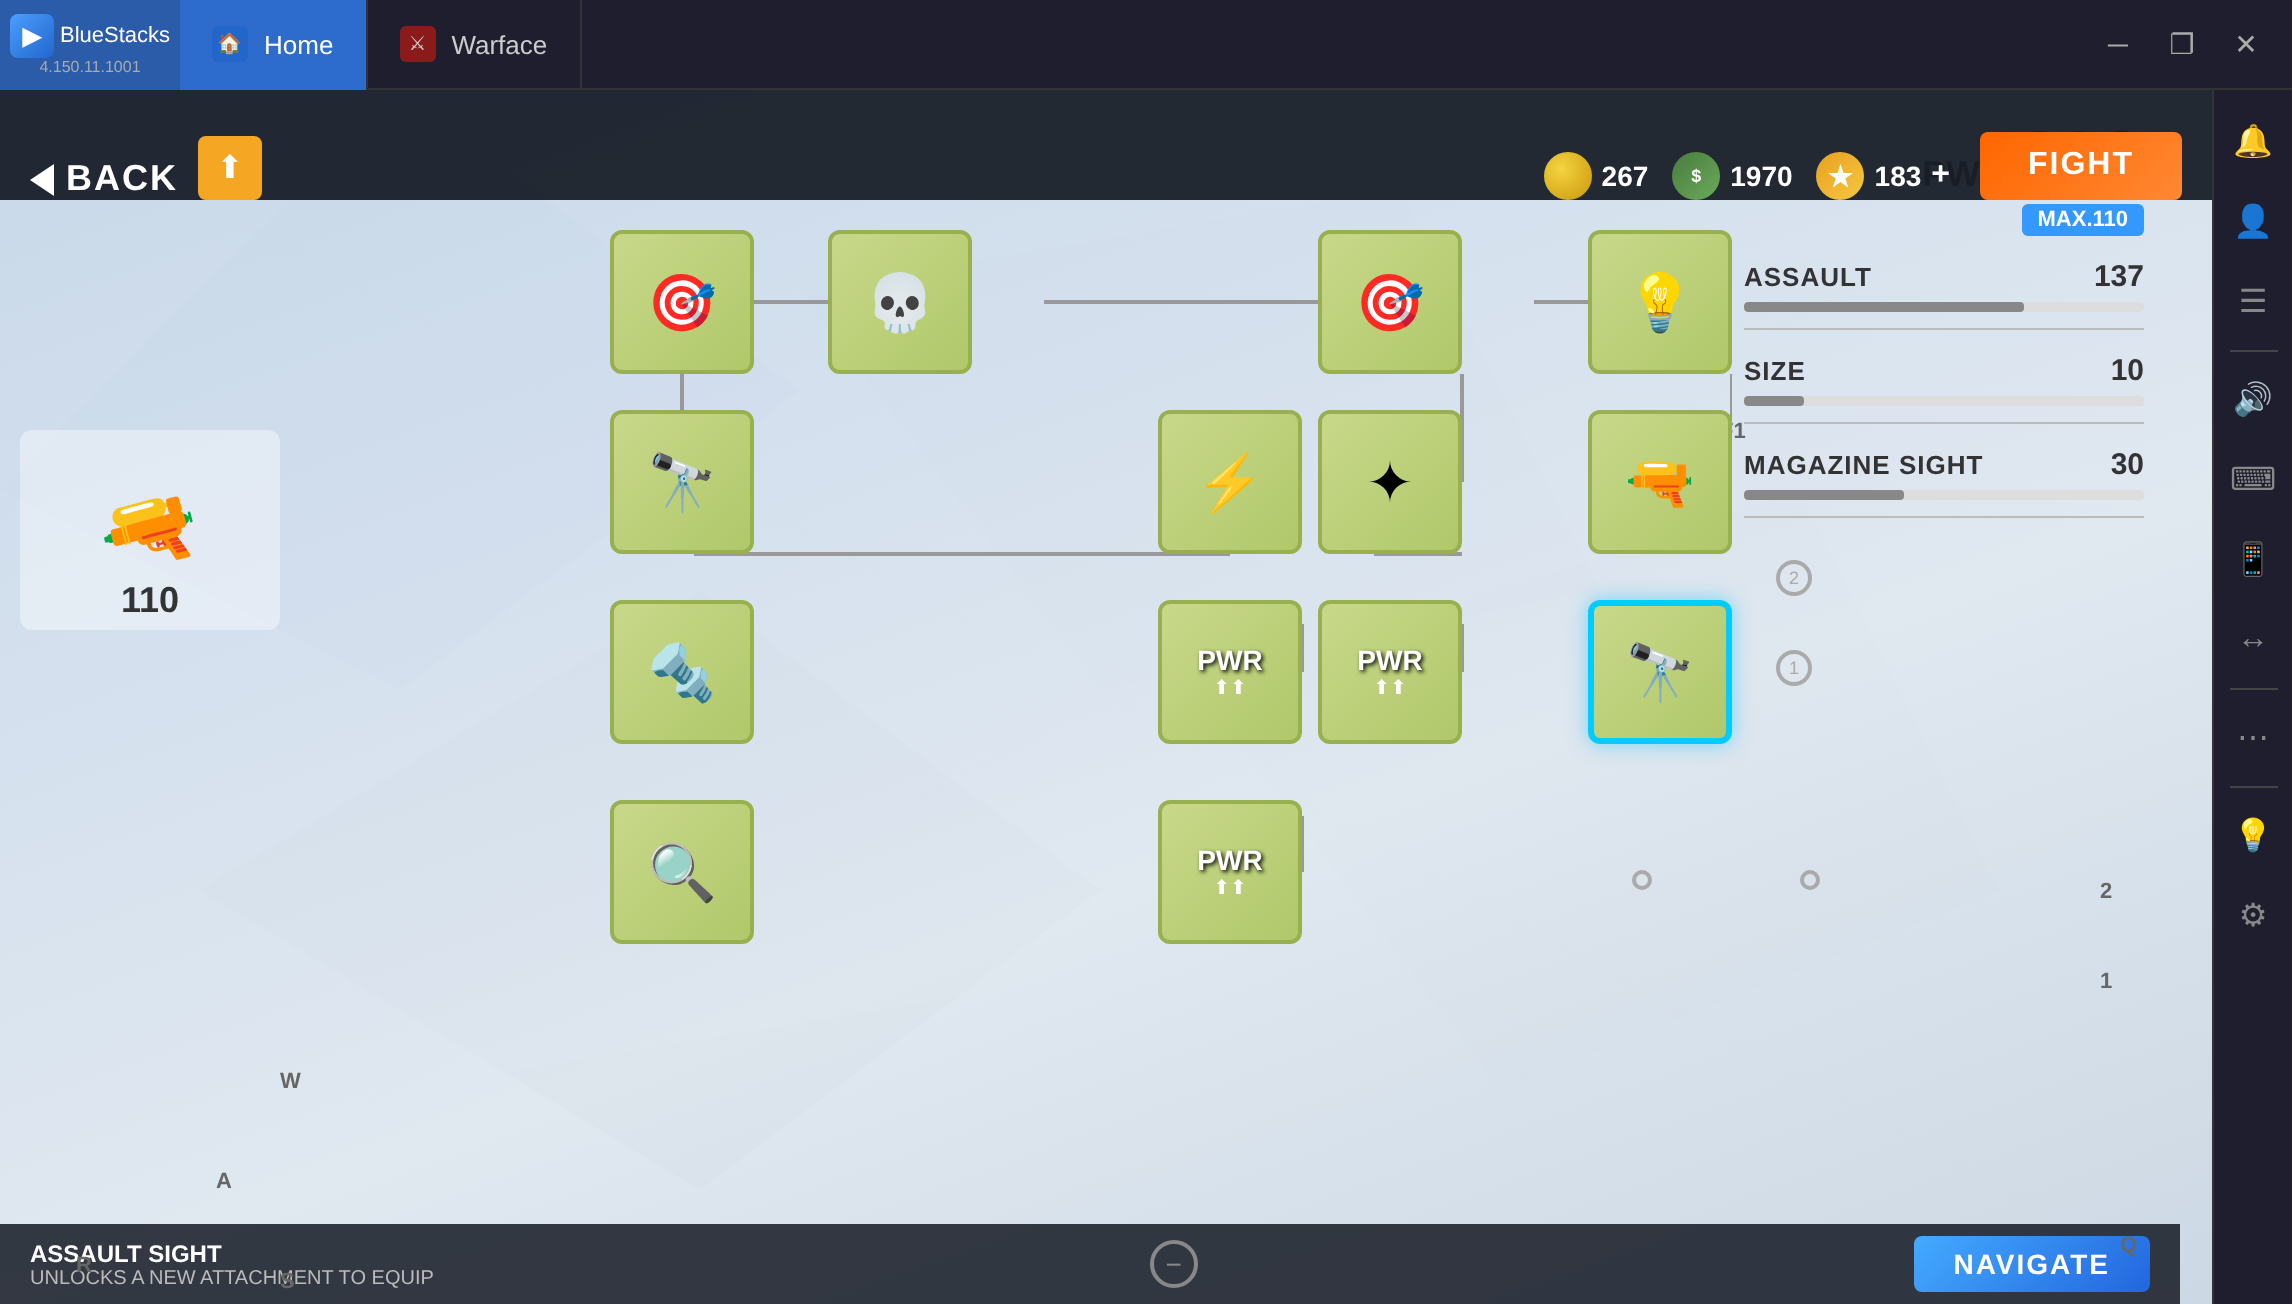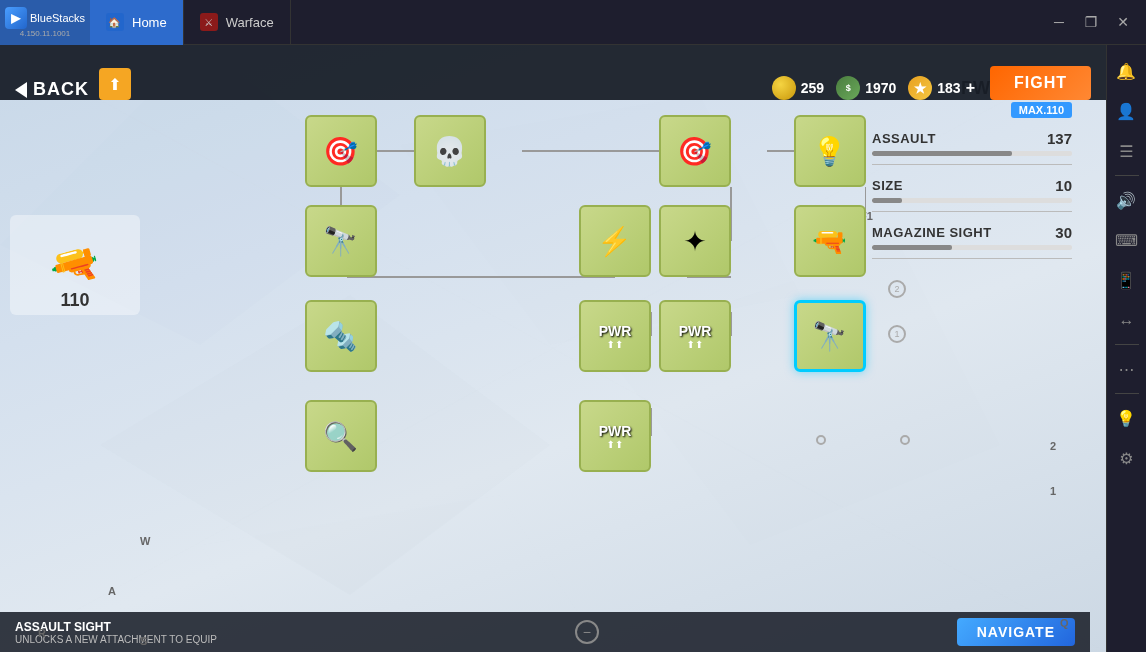--- a/index.html
+++ b/index.html
@@ -404,21 +404,21 @@
   <div class="game-topbar">
     <button class="back-btn">
       <div class="back-arrow"></div>
       <span>BACK</span>
     </button>
     <div class="upload-icon">⬆</div>
     <div class="topbar-spacer"></div>
     <div class="currency-group">
       <div class="currency-item">
         <div class="coin-icon coin-credits"></div>
-        <span>259</span>
+        <span>267</span>
       </div>
       <div class="currency-item">
         <div class="coin-icon coin-cash">$</div>
         <span>1970</span>
       </div>
       <div class="currency-item">
         <div class="coin-icon coin-gold">★</div>
         <span>183</span>
         <span class="plus-btn">+</span>
       </div>

